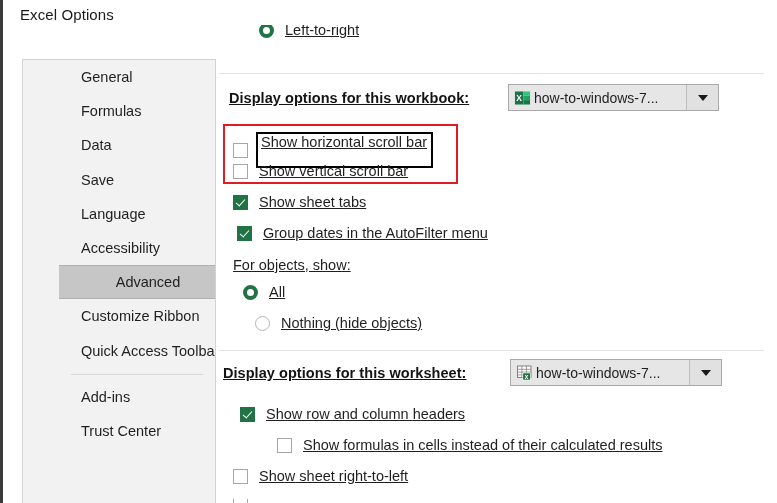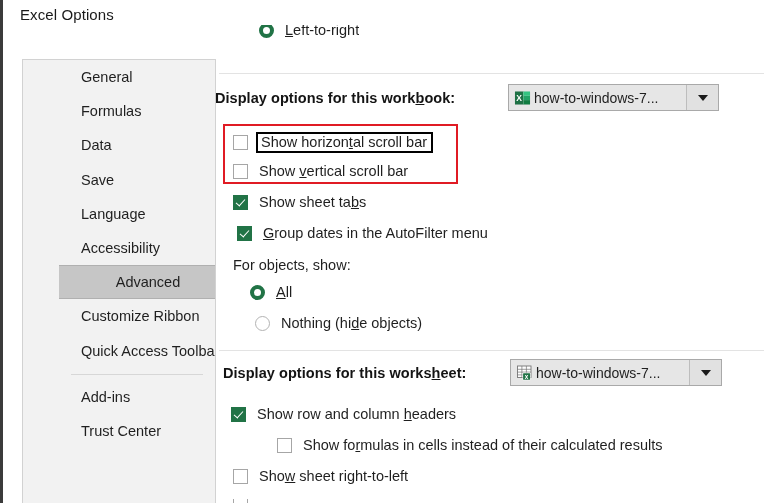--- a/index.html
+++ b/index.html
@@ -94,20 +94,21 @@
     height: 478px;
     overflow: hidden;
   }
 
   .row {
     position: absolute;
     left: 0;
     white-space: nowrap;
     font-size: 14.5px;
     color: #1f1f1f;
+    text-decoration: underline;
   }
 
   .section-head {
     font-weight: bold;
     font-size: 14.5px;
     color: #141414;
     letter-spacing: 0.05px;
   }
 
   .sep-line {
@@ -163,21 +164,21 @@
     position: relative;
   }
   .radio.selected {
     border: 4px solid #217346;
     background: #ffffff;
   }
 
   
   .focus-rect {
     border: 2px solid #000000;
-    padding: 0px 4px 1px 3px;
+    padding: 0px 4px 16px 3px;
     margin-left: -3px;
   }
 
   
   #red-box {
     position: absolute;
     left: 220px;
     top: 124px;
     width: 235px;
     height: 60px;
@@ -258,21 +259,21 @@
 
   <div id="content">
 
     <div class="row cb-row clip-top" style="top:-6px; left:50px; height:22px;">
       <div class="radio selected"></div>
       <span class="cb-label"><span class="accel">L</span>eft-to-right</span>
     </div>
 
     <div class="sep-line" style="top:48px;"></div>
 
-    <div class="row section-head" style="top:65px; left:6px;">
+    <div class="row section-head" style="top:65px; left:20px;">
       Display options for this work<span class="accel">b</span>ook:
     </div>
 
     <div class="dropdown" style="left:299px; top:59px; width:211px;">
       <span class="dd-icon">
         <svg width="18" height="18" viewBox="0 0 18 18">
           <rect x="1" y="2.5" width="15" height="13" rx="1" fill="#ffffff" stroke="#d0d0d0" stroke-width="0.6"></rect>
           <rect x="1" y="2.5" width="8.4" height="13" fill="#1e7145"></rect>
           <rect x="9.4" y="2.5" width="6.6" height="4.3" fill="#33c481"></rect>
           <rect x="9.4" y="6.8" width="6.6" height="4.3" fill="#21a366"></rect>
@@ -303,21 +304,21 @@
       <span class="cb-label">Show sheet ta<span class="accel">b</span>s</span>
     </div>
 
     <div class="row cb-row" style="top:200px; left:28px;">
       <div class="checkbox checked"></div>
       <span class="cb-label"><span class="accel">G</span>roup dates in the AutoFilter menu</span>
     </div>
 
     <div class="row" style="top:232px; left:24px;">For objects, show:</div>
 
-    <div class="row cb-row" style="top:259px; left:41px;">
+    <div class="row cb-row" style="top:259px; left:34px;">
       <div class="radio selected"></div>
       <span class="cb-label"><span class="accel">A</span>ll</span>
     </div>
 
     <div class="row cb-row" style="top:290px; left:46px;">
       <div class="radio"></div>
       <span class="cb-label">Nothing (hi<span class="accel">d</span>e objects)</span>
     </div>
 
     <div class="sep-line" style="top:325px;"></div>
@@ -339,21 +340,21 @@
           <rect x="7.1" y="9.3" width="7" height="6.4" rx="0.5" fill="#217346"></rect>
           <text x="10.6" y="14.6" font-family="Liberation Sans, sans-serif" font-size="6.4" font-weight="bold" fill="#ffffff" text-anchor="middle">x</text>
         </svg>
       </span>
       <span class="dd-text">how-to-windows-7...</span>
       <span class="dd-arrow-btn">
         <span class="dd-arrow"></span>
       </span>
     </div>
 
-    <div class="row cb-row" style="top:381px; left:22px;align-items:flex-end;">
+    <div class="row cb-row" style="top:381px; left:31px;align-items:flex-end;">
       <div class="checkbox checked"></div>
       <span class="cb-label">Show row and column <span class="accel">h</span>eaders</span>
     </div>
 
     <div class="row cb-row" style="top:412px; left:24px;padding-left:44px;">
       <div class="checkbox"></div>
       <span class="cb-label">Show fo<span class="accel">r</span>mulas in cells instead of their calculated results</span>
     </div>
 
     <div class="row cb-row" style="top:443px; left:24px;">

